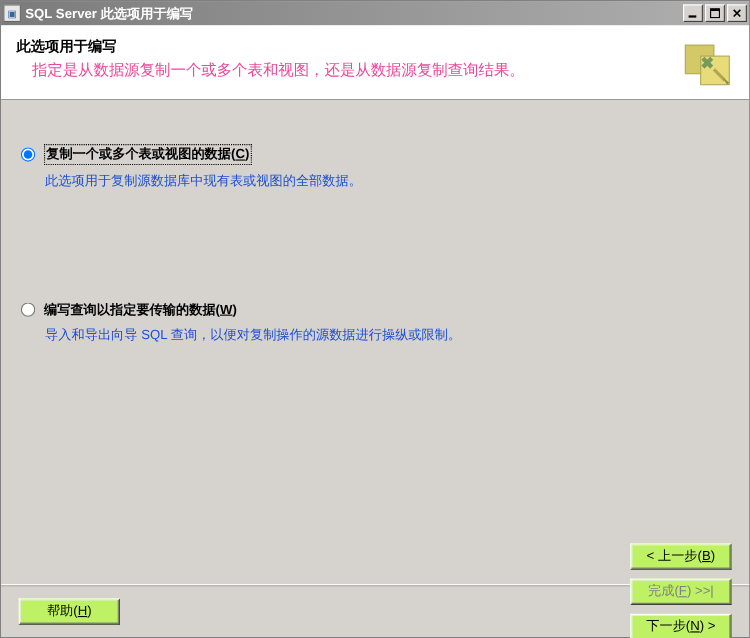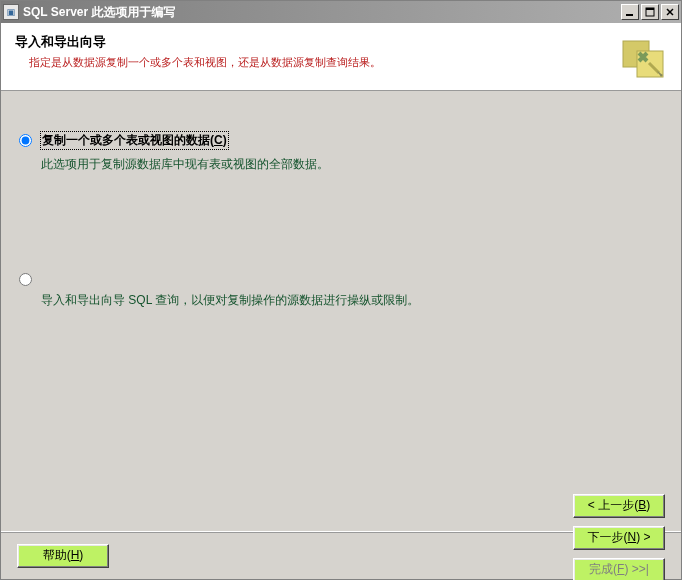--- a/index.html
+++ b/index.html
@@ -82,22 +82,22 @@
     .header-text {
       flex: 1;
     }
     .header-title {
       font-weight: bold;
       font-size: 13px;
       color: #000;
       margin-bottom: 4px;
     }
     .header-desc {
-      font-size: 11px;
-      color: #b91c1c;
+      font-size: 14px;
+      color: #ec4899;
       padding-left: 14px;
     }
     .header-icon {
       width: 48px;
       height: 48px;
       margin-left: 10px;
       position: relative;
     }
     .header-icon svg {
       width: 48px;
@@ -124,21 +124,21 @@
       font-weight: bold;
       font-size: 12px;
       color: #000;
     }
     .radio-label.selected {
       border: 1px dotted #000;
       padding: 0 1px;
     }
     .radio-desc {
       font-size: 12px;
-      color: #14532d;
+      color: #1d4ed8;
       padding-left: 22px;
     }
     .footer {
       height: 48px;
       border-top: 1px solid #fff;
       box-shadow: inset 0 1px 0 #999;
       display: flex;
       align-items: center;
       padding: 0 16px;
       background: #d6d3ce;
@@ -207,21 +207,21 @@
         <svg width="10" height="10" viewBox="0 0 10 10">
             <line x1="2" y1="2" x2="8" y2="8" stroke="#000" stroke-width="1.5"></line>
             <line x1="8" y1="2" x2="2" y2="8" stroke="#000" stroke-width="1.5"></line>
           </svg>
       </div>
     </div>
   </div>
 
   <div class="header-panel">
     <div class="header-text">
-      <div class="header-title">导入和导出向导</div>
+      <div class="header-title">此选项用于编写</div>
       <div class="header-desc">指定是从数据源复制一个或多个表和视图，还是从数据源复制查询结果。</div>
     </div>
     <div class="header-icon">
       <svg viewBox="0 0 48 48">
         <rect x="4" y="8" width="26" height="26" fill="#d4c968" stroke="#b0a850" stroke-width="1"></rect>
         <rect x="18" y="18" width="26" height="26" fill="#e8dc7a" stroke="#b0a850" stroke-width="1"></rect>
         <path d="M 20 20 L 28 28 M 28 20 L 20 28" stroke="#7a9a5a" stroke-width="4" fill="none"></path>
         <path d="M 30 30 L 40 40" stroke="#b0a850" stroke-width="3"></path>
         <polygon points="38,38 44,42 42,44" fill="#8a8a5a"></polygon>
       </svg>
@@ -234,32 +234,33 @@
       <div class="radio-row">
         <input type="radio" name="mode" checked="" style="">
         <span class="radio-label selected"><span>复制一个或多个表或视图的数据(</span><span class="underline">C</span><span>)</span></span>
       </div>
       <div class="radio-desc">此选项用于复制源数据库中现有表或视图的全部数据。</div>
     </div>
 
     <div class="radio-group">
       <div class="radio-row">
         <input type="radio" name="mode" style="">
+        <span class="radio-label"><span>编写查询以指定要传输的数据(</span><span class="underline">W</span><span>)</span></span>
       </div>
       <div class="radio-desc">导入和导出向导 SQL 查询，以便对复制操作的源数据进行操纵或限制。</div>
     </div>
 
   </div>
 
   <div class="footer">
     <div class="footer-left">
       <button class="wiz-btn"><span>帮助(</span><span class="underline">H</span><span>)</span></button>
     </div>
     <div class="footer-spacer"></div>
     <div class="footer-right">
       <button class="wiz-btn"><span>&lt; 上一步(</span><span class="underline">B</span><span>)</span></button>
+      <button class="wiz-btn" disabled=""><span>完成(</span><span class="underline">F</span><span>) &gt;&gt;|</span></button>
       <button class="wiz-btn"><span>下一步(</span><span class="underline">N</span><span>) &gt;</span></button>
-      <button class="wiz-btn" disabled=""><span>完成(</span><span class="underline">F</span><span>) &gt;&gt;|</span></button>
       <div class="btn-separator"></div>
     </div>
   </div>
 
 </div>
 
 </body></html>

